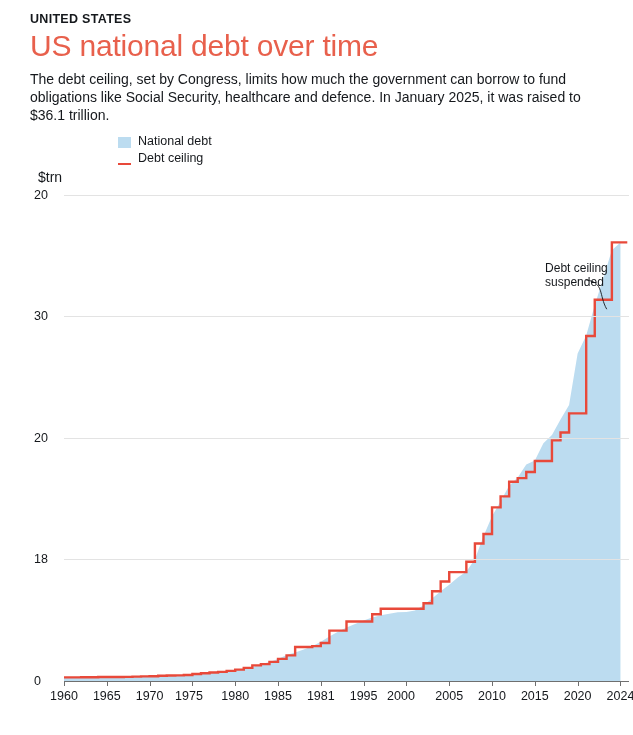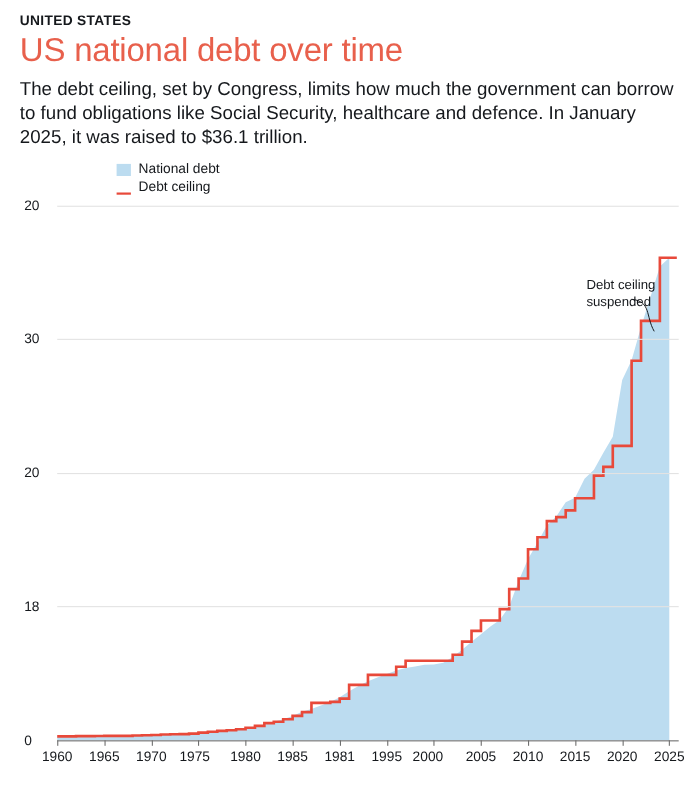--- a/index.html
+++ b/index.html
@@ -12,39 +12,39 @@
     height: 735px;
     font-family: "Liberation Sans", sans-serif;
     color: #1a1a1a;
     overflow: hidden;
   }
   .page {
     position: relative;
     width: 633px;
     height: 735px;
     box-sizing: border-box;
-    padding: 10px 14px 0 18px;
+    padding: 10px 14px 0 30px;
   }
   .kicker {
     font-size: 12.5px;
     font-weight: bold;
     letter-spacing: 0.3px;
     color: #15181c;
     margin: 2px 0 4px 0;
   }
   .headline {
     font-size: 30px;
     line-height: 1.05;
     font-weight: normal;
     color: #e8604c;
     margin: 0 0 8px 0;
     letter-spacing: -0.2px;
   }
   .standfirst {
-    font-size: 17px;
+    font-size: 14px;
     line-height: 1.32;
     color: #15181c;
     margin: 0 0 8px 0;
     max-width: 605px;
   }
   .legend {
     margin: 2px 0 0 88px;
     font-size: 12.5px;
     color: #15181c;
   }
@@ -149,20 +149,21 @@
     <div class="legend-row">
       <span class="swatch-area"></span>
       <span>National debt</span>
     </div>
     <div class="legend-row">
       <span class="swatch-line"></span>
       <span>Debt ceiling</span>
     </div>
   </div>
 
+  <div class="axis-unit">$trn</div>
 
   <div class="chart-wrap">
     <div class="plot" id="plot">
       <svg class="series" id="series-svg" viewBox="0 0 1000 1000" preserveAspectRatio="none">
         <path id="area-path" fill="#bcdcf0" stroke="none" d="M 0 1000 L 0 992.75 L 15.151515151515152 992.75 L 30.303030303030305 992.5 L 45.45454545454545 992.25 L 60.60606060606061 992 L 75.75757575757576 992 L 90.9090909090909 991.75 L 106.06060606060606 991.5 L 121.21212121212122 991.25 L 136.36363636363635 990.75 L 151.51515151515153 990.5 L 166.66666666666666 989.75 L 181.8181818181818 989 L 196.96969696969697 988.25 L 212.12121212121212 987.75 L 227.27272727272725 985.5 L 242.42424242424244 983.75 L 257.57575757575756 982 L 272.7272727272727 980.5 L 287.8787878787879 979.25 L 303.03030303030306 977.25 L 318.1818181818182 975 L 333.3333333333333 971.5 L 348.4848484848485 965.5 L 363.6363636363636 960.75 L 378.7878787878788 954.5 L 393.93939393939394 946.75 L 409.0909090909091 941.25 L 424.24242424242425 935 L 439.3939393939394 928.5 L 454.5454545454545 919.25 L 469.69696969696975 908.25 L 484.8484848484849 898.5 L 500 889.75 L 515.1515151515151 882.75 L 530.3030303030303 875.75 L 545.4545454545454 869.5 L 560.6060606060605 864.75 L 575.7575757575758 861.75 L 590.909090909091 858.5 L 606.0606060606061 858.25 L 621.2121212121212 854.75 L 636.3636363636364 844.25 L 651.5151515151515 830.5 L 666.6666666666666 815.5 L 681.8181818181818 801.75 L 696.969696969697 787.25 L 712.1212121212121 774.75 L 727.2727272727273 749.5 L 742.4242424242424 702.25 L 757.5757575757576 661 L 772.7272727272727 630.25 L 787.8787878787879 598.25 L 803.030303030303 581.5 L 818.1818181818182 554.5 L 833.3333333333334 546.25 L 848.4848484848485 510.75 L 863.6363636363636 494 L 878.7878787878788 462 L 893.9393939393939 432 L 909.090909090909 326.25 L 924.2424242424242 289.25 L 939.3939393939395 226.75 L 954.5454545454546 170.75 L 969.6969696969697 113.49999999999989 L 984.8484848484849 97.49999999999989 L 984.8484848484849 1000 Z"></path>
         <path id="ceiling-path" fill="none" stroke="#e8493a" stroke-width="2.4" vector-effect="non-scaling-stroke" d="M 0 992.625 L 15.151515151515152 992.625 L 15.151515151515152 992.55 L 30.303030303030305 992.55 L 30.303030303030305 992.3 L 45.45454545454545 992.3 L 45.45454545454545 992.275 L 60.60606060606061 992.275 L 60.60606060606061 991.9 L 75.75757575757576 991.9 L 75.75757575757576 991.8 L 90.9090909090909 991.8 L 90.9090909090909 991.75 L 106.06060606060606 991.75 L 106.06060606060606 991.6 L 121.21212121212122 991.6 L 121.21212121212122 991.05 L 136.36363636363635 991.05 L 136.36363636363635 990.575 L 151.51515151515153 990.575 L 151.51515151515153 990.125 L 166.66666666666666 990.125 L 166.66666666666666 989.25 L 181.8181818181818 989.25 L 181.8181818181818 988.75 L 196.96969696969697 988.75 L 196.96969696969697 988.375 L 212.12121212121212 988.375 L 212.12121212121212 987.625 L 227.27272727272725 987.625 L 227.27272727272725 985.575 L 242.42424242424244 985.575 L 242.42424242424244 984.1 L 257.57575757575756 984.1 L 257.57575757575756 982.5 L 272.7272727272727 982.5 L 272.7272727272727 981.2 L 287.8787878787879 981.2 L 287.8787878787879 979.25 L 303.03030303030306 979.25 L 303.03030303030306 976.625 L 318.1818181818182 976.625 L 318.1818181818182 973.025 L 333.3333333333333 973.025 L 333.3333333333333 967.75 L 348.4848484848485 967.75 L 348.4848484848485 965.275 L 363.6363636363636 965.275 L 363.6363636363636 960.675 L 378.7878787878788 960.675 L 378.7878787878788 954.4 L 393.93939393939394 954.4 L 393.93939393939394 947.225 L 409.0909090909091 947.225 L 409.0909090909091 930 L 424.24242424242425 930 L 424.24242424242425 930 L 439.3939393939394 930 L 439.3939393939394 928.25 L 454.5454545454545 928.25 L 454.5454545454545 921.925 L 469.69696969696975 921.925 L 469.69696969696975 896.375 L 484.8484848484849 896.375 L 484.8484848484849 896.375 L 500 896.375 L 500 877.5 L 515.1515151515151 877.5 L 515.1515151515151 877.5 L 530.3030303030303 877.5 L 530.3030303030303 877.5 L 545.4545454545454 877.5 L 545.4545454545454 862.5 L 560.6060606060605 862.5 L 560.6060606060605 851.25 L 575.7575757575758 851.25 L 575.7575757575758 851.25 L 590.909090909091 851.25 L 590.909090909091 851.25 L 606.0606060606061 851.25 L 606.0606060606061 851.25 L 621.2121212121212 851.25 L 621.2121212121212 851.25 L 636.3636363636364 851.25 L 636.3636363636364 840 L 651.5151515151515 840 L 651.5151515151515 815.4 L 666.6666666666666 815.4 L 666.6666666666666 795.4000000000001 L 681.8181818181818 795.4000000000001 L 681.8181818181818 775.875 L 696.969696969697 775.875 L 696.969696969697 775.875 L 712.1212121212121 775.875 L 712.1212121212121 754.625 L 727.2727272727273 754.625 L 727.2727272727273 717.125 L 742.4242424242424 717.125 L 742.4242424242424 697.4000000000001 L 757.5757575757576 697.4000000000001 L 757.5757575757576 642.65 L 772.7272727272727 642.65 L 772.7272727272727 620.15 L 787.8787878787879 620.15 L 787.8787878787879 590.1500000000001 L 803.030303030303 590.1500000000001 L 803.030303030303 582.525 L 818.1818181818182 582.525 L 818.1818181818182 570 L 833.3333333333334 570 L 833.3333333333334 547.175 L 848.4848484848485 547.175 L 848.4848484848485 547.175 L 863.6363636363636 547.175 L 863.6363636363636 504.8 L 878.7878787878788 504.8 L 878.7878787878788 488.6 L 893.9393939393939 488.6 L 893.9393939393939 449.2499999999999 L 909.090909090909 449.2499999999999 L 909.090909090909 449.2499999999999 L 924.2424242424242 449.2499999999999 L 924.2424242424242 289.975 L 939.3939393939395 289.975 L 939.3939393939395 215.47500000000002 L 954.5454545454546 215.47500000000002 L 954.5454545454546 215.47500000000002 L 969.6969696969697 215.47500000000002 L 969.6969696969697 97.40000000000009 L 984.8484848484849 97.40000000000009 L 984.8484848484849 97.40000000000009 L 996.9696969696963 97.40000000000009"></path>
       </svg>
       <svg class="series" id="annot-svg">
         <path id="annot-leader" fill="none" stroke="#15181c" stroke-width="0.9" d="M 522.1969696969696 85.05000000000001 C 540.1969696969696 87.05000000000001, 534.742424242425 100.20999999999998, 542.742424242425 114.20999999999998"></path>
       </svg>
@@ -198,17 +199,17 @@
         <div class="xtick" style="left: 337px; bottom: -22px; margin-top: 19px;">2000</div>
         <div class="xtickmark" style="left: 385.227px; top: 486px;"></div>
         <div class="xtick" style="left: 385.227px; bottom: -22px;">2005</div>
         <div class="xtickmark" style="left: 428.03px; top: 486px;"></div>
         <div class="xtick" style="left: 428.03px; bottom: -22px;">2010</div>
         <div class="xtickmark" style="left: 470.833px; top: 486px;"></div>
         <div class="xtick" style="left: 470.833px; bottom: -22px;">2015</div>
         <div class="xtickmark" style="left: 513.636px; top: 486px;"></div>
         <div class="xtick" style="left: 513.636px; bottom: -22px;">2020</div>
         <div class="xtickmark" style="left: 556.439px; top: 486px;"></div>
-        <div class="xtick" style="left: 556.439px; bottom: -22px;">2025</div>
+        <div class="xtick" style="left: 556.439px; bottom: -22px;">2024</div>
       </div>
   </div>
 
 </div>
 
 </body></html>

